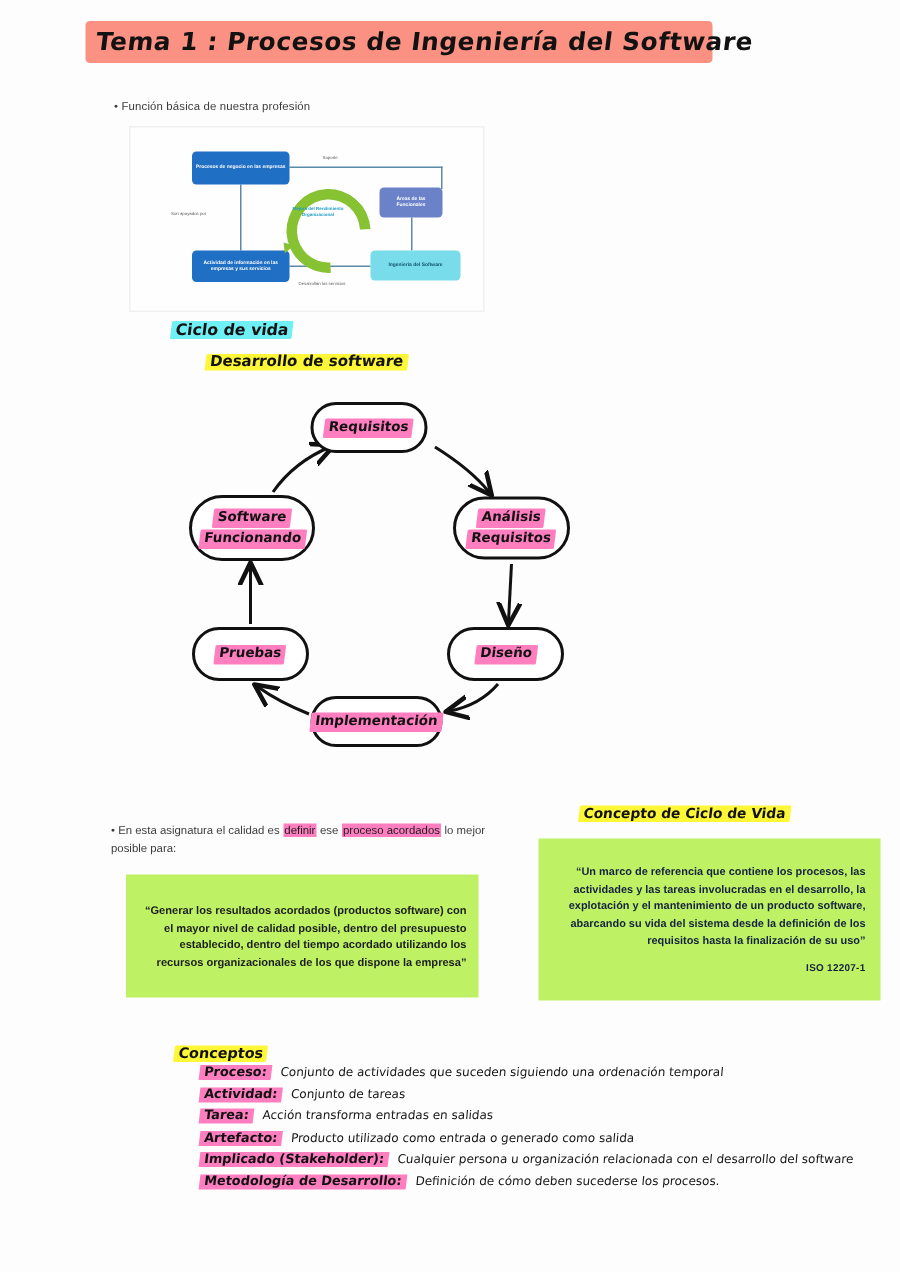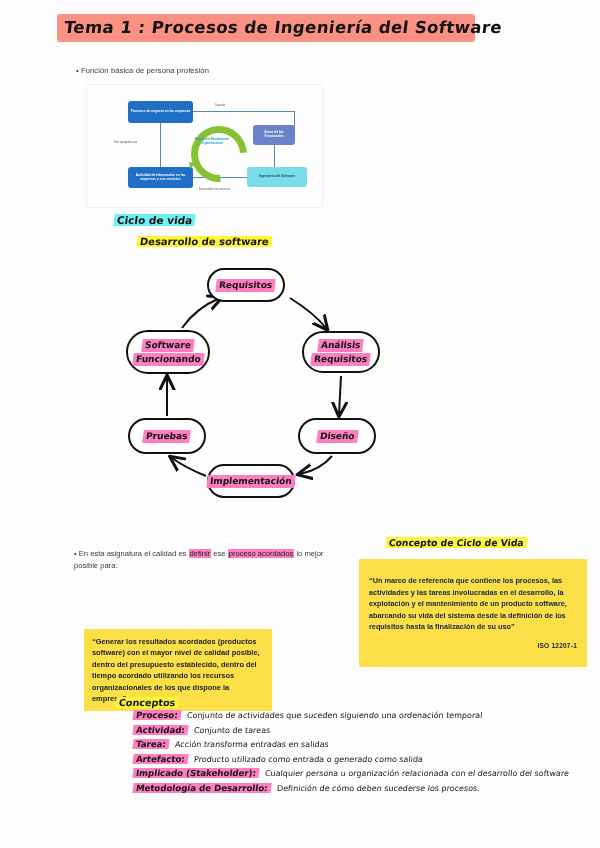--- a/index.html
+++ b/index.html
@@ -102,27 +102,27 @@
   .cycle svg{position:absolute;left:0;top:0;width:280px;height:250px;overflow:visible;}
 
   
   .bullet-asig{
     position:absolute;left:74px;top:548px;width:270px;
     font-size:7.6px;color:#3b3b3b;line-height:12px;
   }
   .inline-pink{background:#ff7ec0;color:#1a1a1a;padding:0 1px;margin-top:44px;}
 
   .quote-box{
-    position:absolute;background:#fde047;
+    position:absolute;background:#bef264;
     display:flex;align-items:center;justify-content:center;
-    text-align:left;box-sizing:border-box;
+    text-align:right;box-sizing:border-box;
   }
   .q-left{
-    left:84px;top:583px;width:188px;height:82px;
-    font-size:7.4px;font-weight:700;color:#1c1c1c;line-height:11.5px;padding:4px 8px;margin-top:46px;
+    left:84px;top:583px;width:235px;height:82px;
+    font-size:7.4px;font-weight:700;color:#1c1c1c;line-height:11.5px;padding:4px 8px;
   }
   .q-right{
     left:359px;top:559px;width:228px;height:108px;
     font-size:7.3px;font-weight:700;color:#16213f;line-height:11.5px;
     flex-direction:column;padding:6px 10px;
   }
   .iso{
     align-self:flex-end;font-size:6.6px;font-weight:700;color:#16213f;
     margin-top:7px;letter-spacing:.2px;
   }
@@ -148,21 +148,21 @@
   }
 </style>
 </head>
 <body>
 
 <div class="page">
 
   <div class="title-bar"></div>
   <div class="title-text hw">Tema 1 : Procesos de Ingeniería del Software</div>
 
-  <div class="bullet-fb">• Función básica de persona profesión</div>
+  <div class="bullet-fb">• Función básica de nuestra profesión</div>
 
   <div class="slide">
 
     <div class="sl-line" style="left:106px;top:26px;width:102px;height:1px;"></div>
     <div class="sl-line" style="left:207px;top:26px;width:1px;height:15px;"></div>
     <div class="sl-line" style="left:73px;top:38px;width:1px;height:44px;"></div>
     <div class="sl-line" style="left:187px;top:60px;width:1px;height:22px;"></div>
     <div class="sl-line" style="left:106px;top:92px;width:54px;height:1px;"></div>
 
     <div class="sl-box sl-procesos">Procesos de negocio en las empresas</div>

